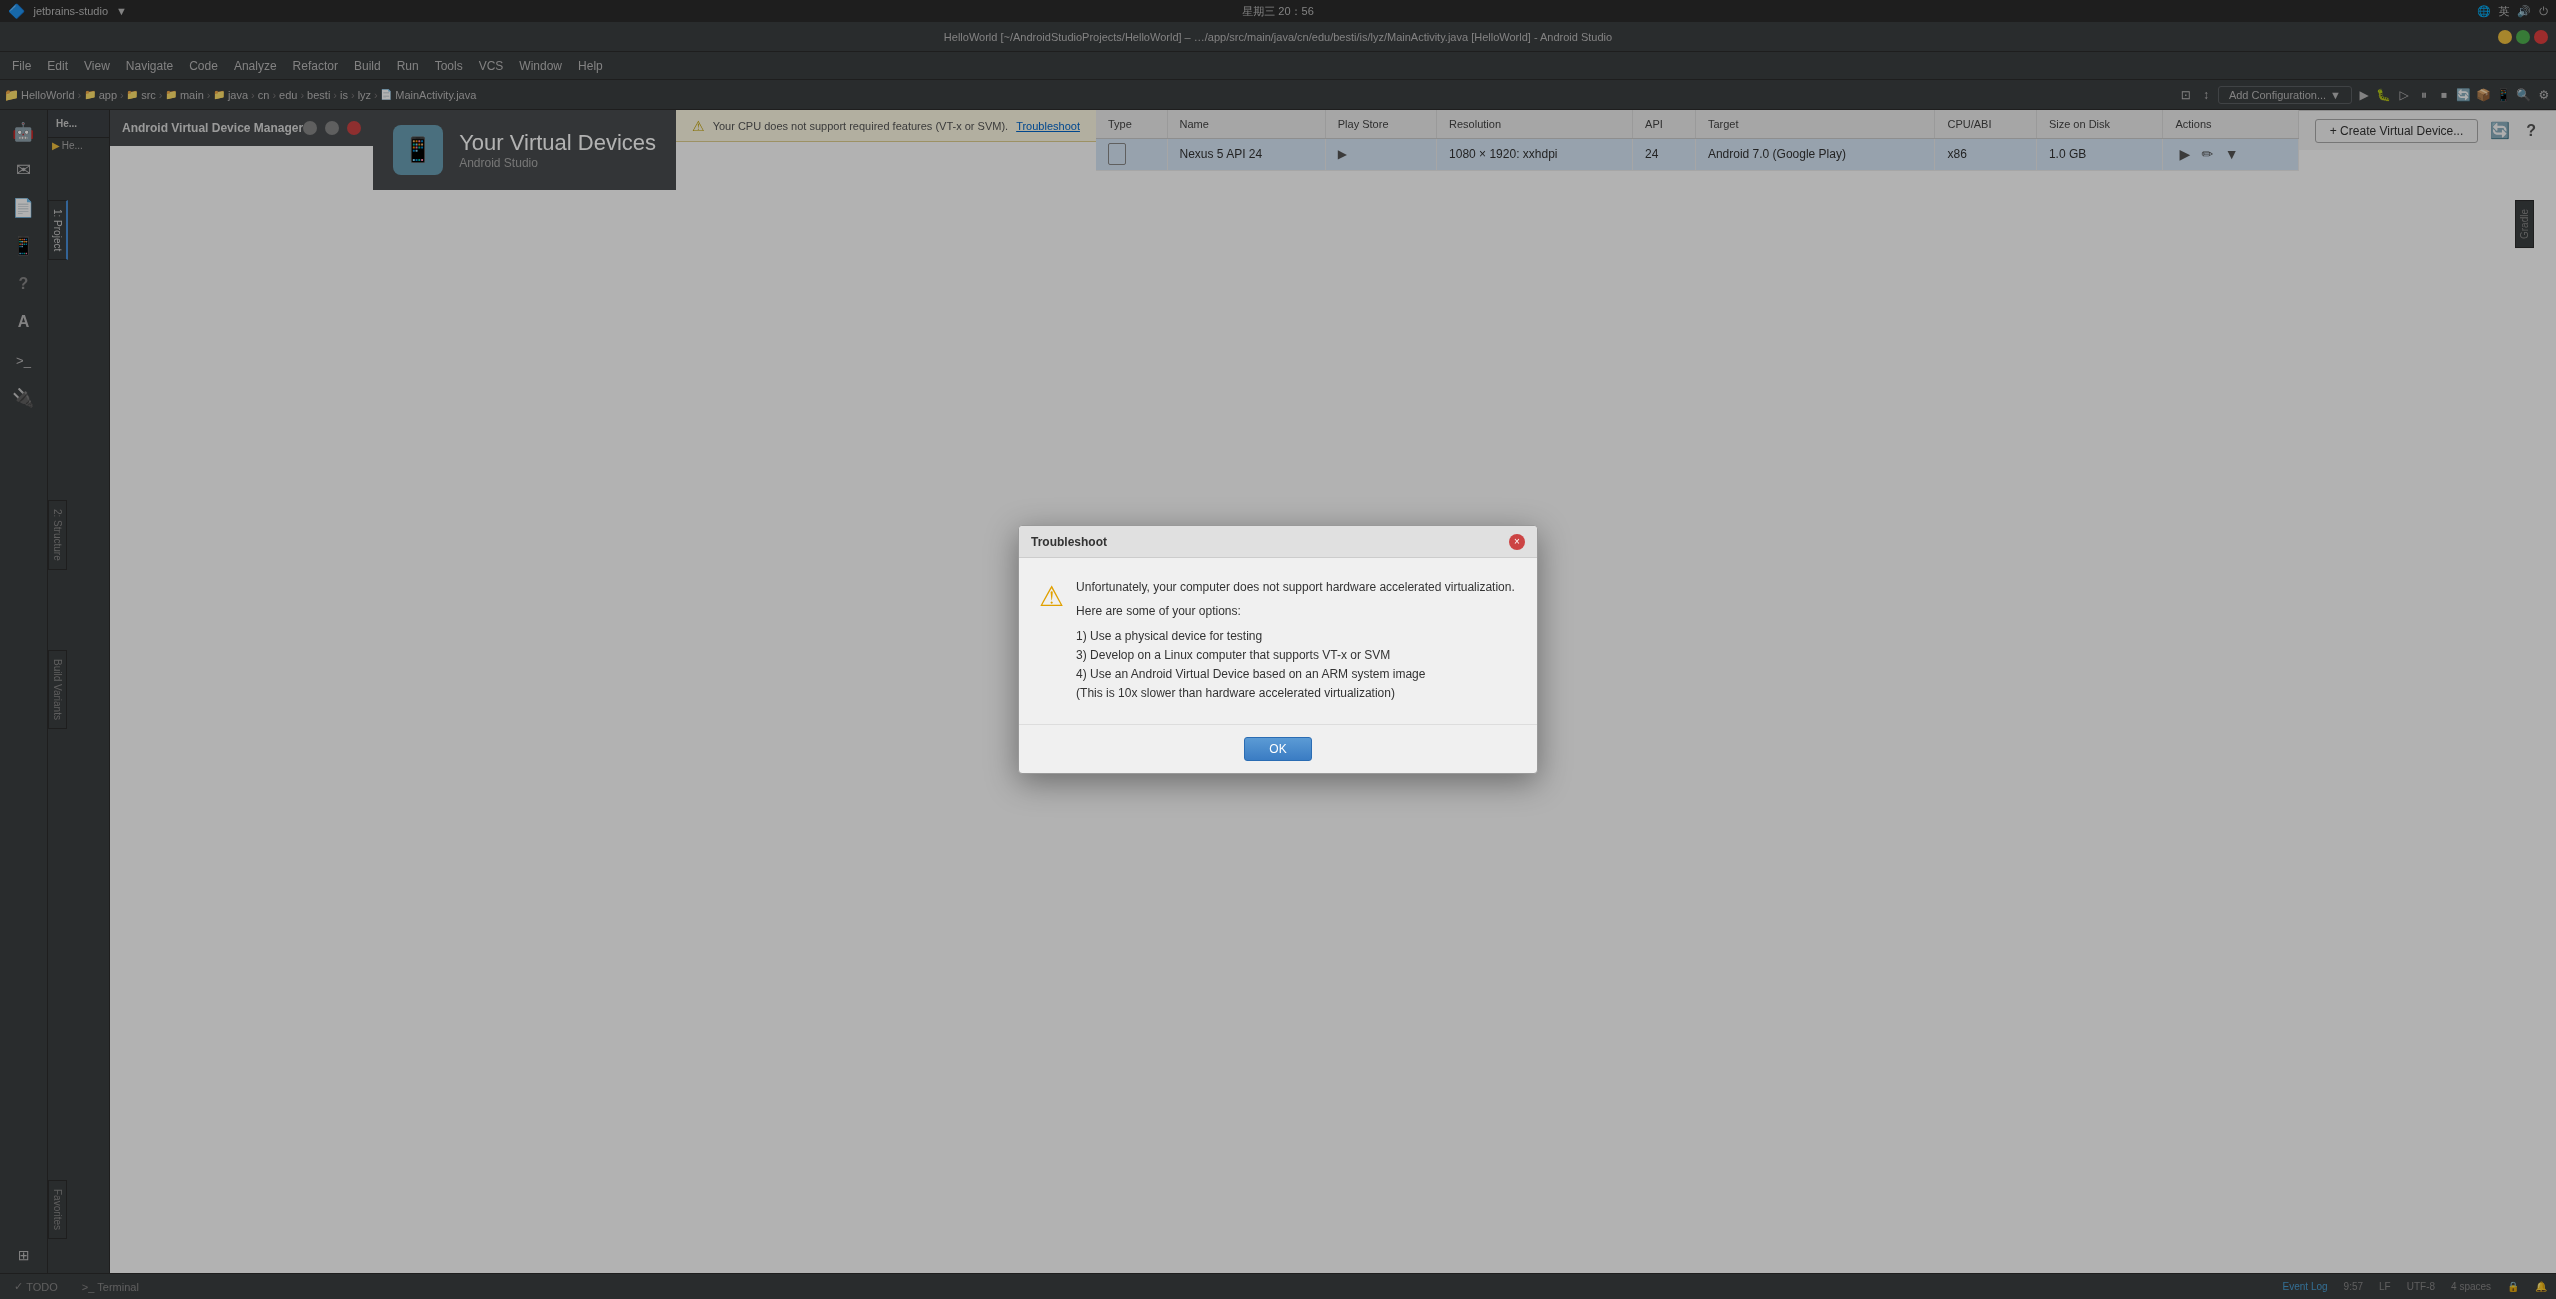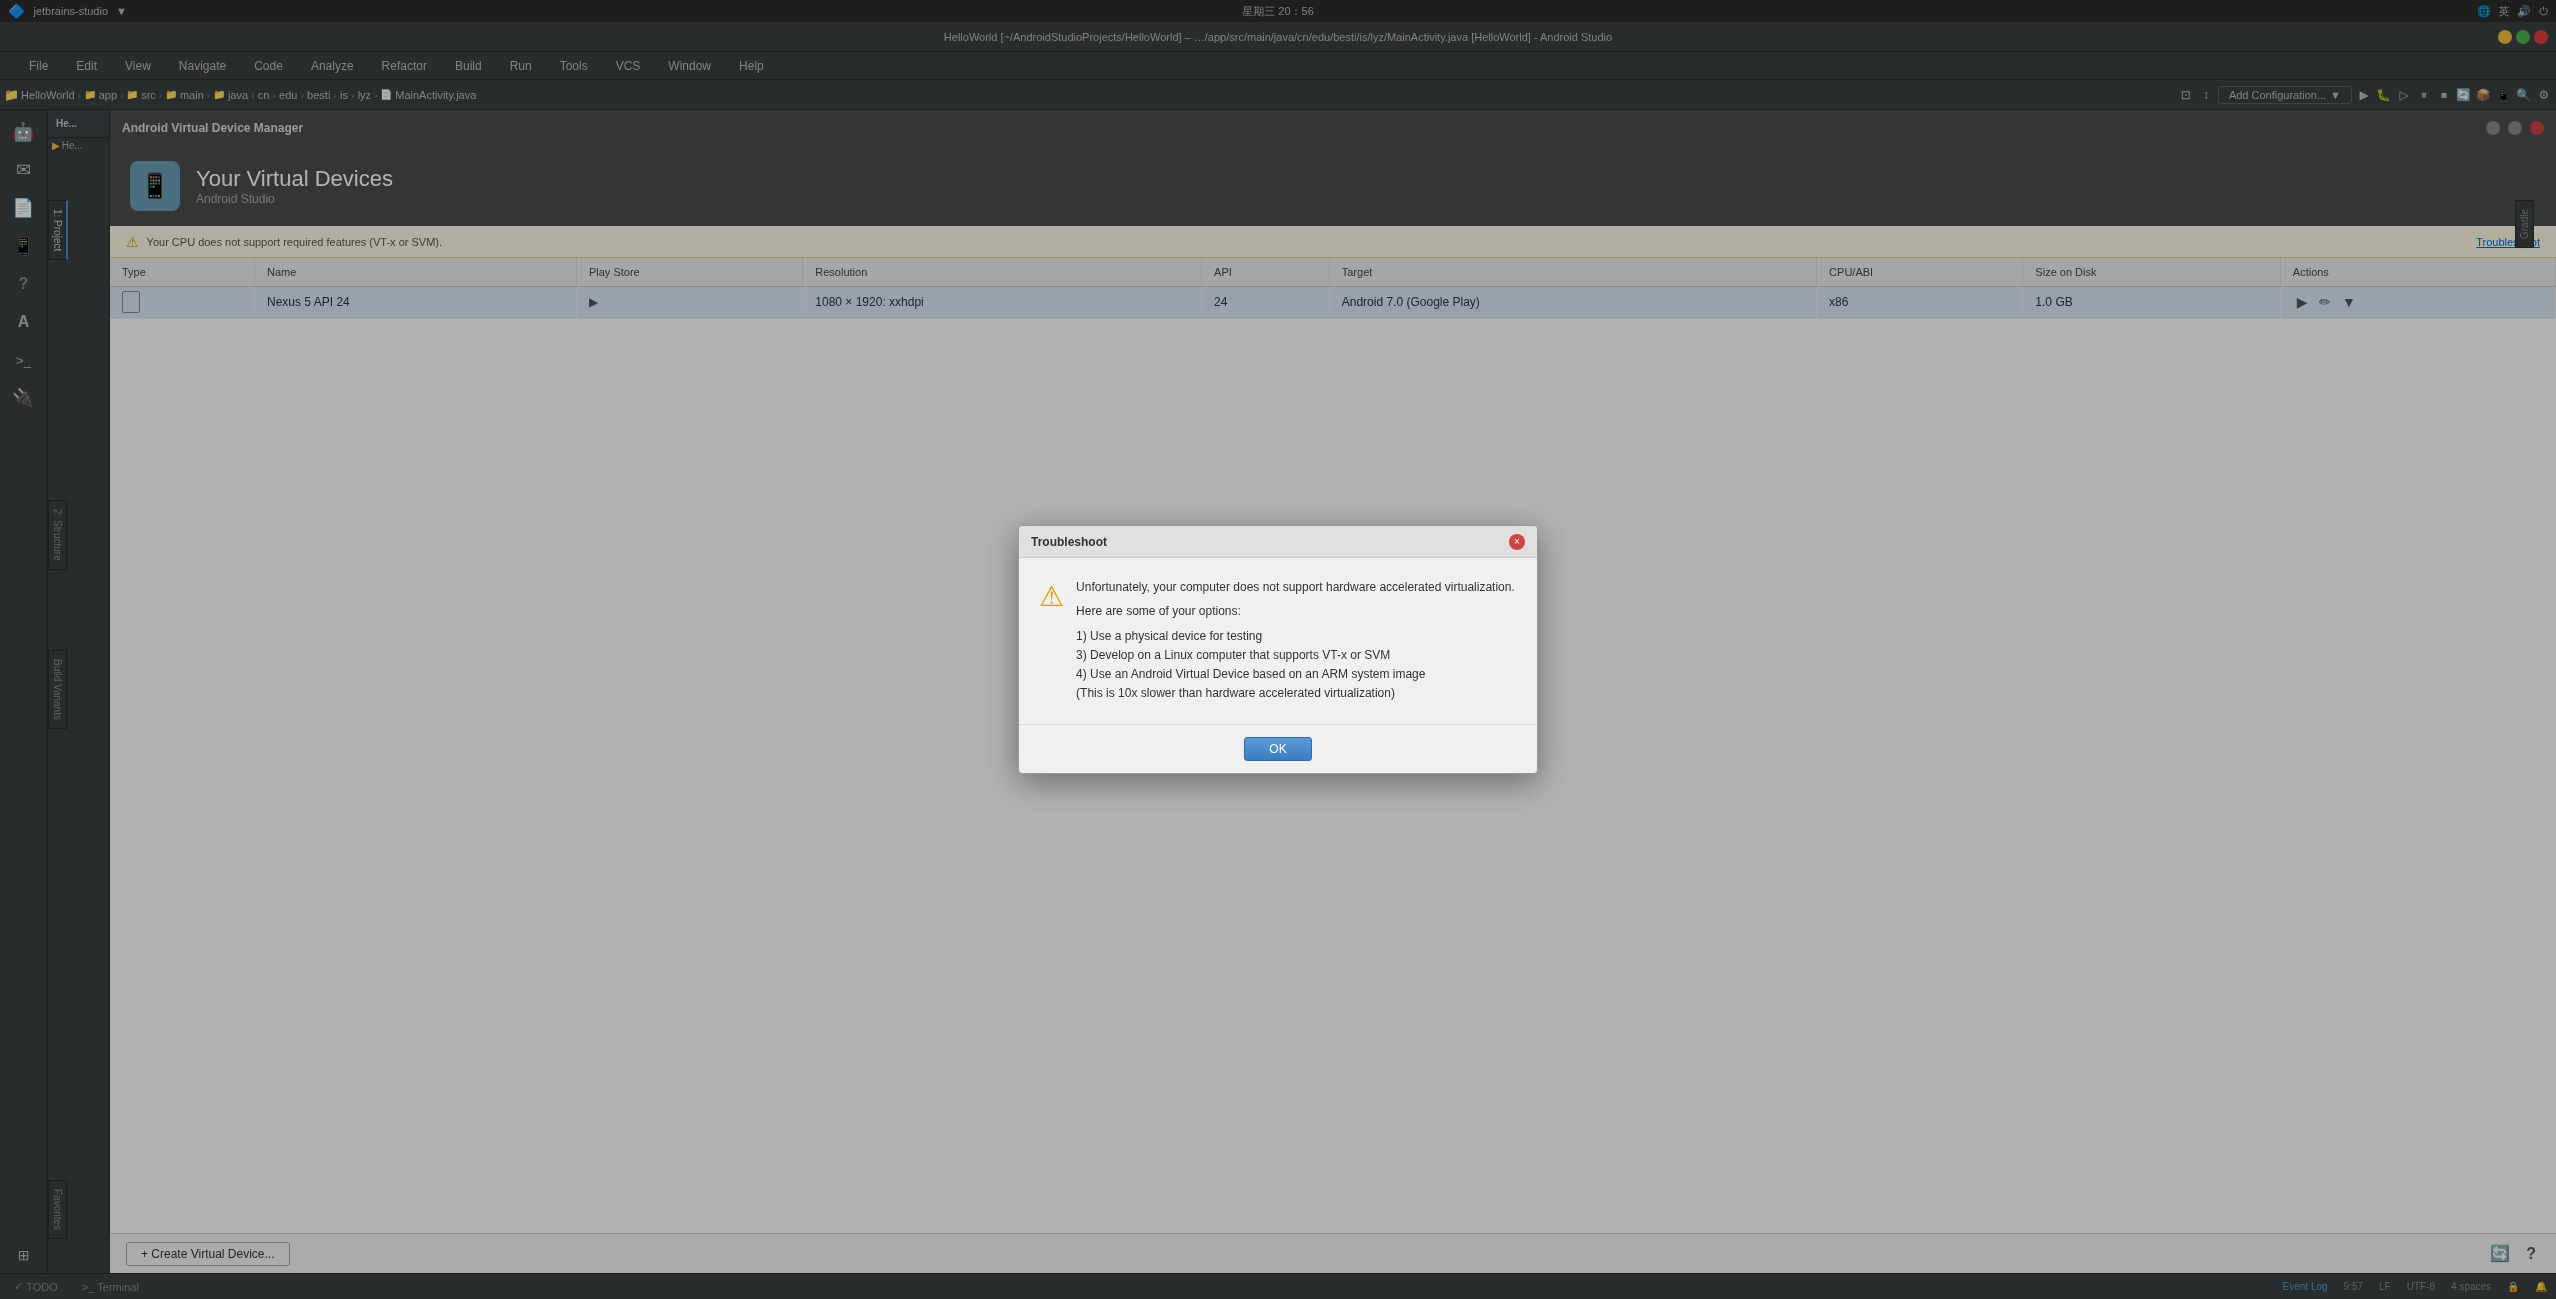--- a/index.html
+++ b/index.html
@@ -53,23 +53,23 @@
       border: none;
       cursor: pointer;
     }
 
     
     .menu-bar {
       height: 28px;
       background: #3c3f41;
       display: flex;
       align-items: center;
-      padding: 0 21px;
+      padding: 0 4px;
       border-bottom: 1px solid #2b2b2b;
-      gap: 12px;
+      gap: 0;
     }
     .menu-item {
       padding: 2px 8px;
       cursor: pointer;
       border-radius: 3px;
       font-size: 12px;
       color: #bbbbbb;
     }
 
     
@@ -138,21 +138,20 @@
       font-weight: bold;
       border-bottom: 1px solid #2b2b2b;
       gap: 4px;
     }
 
     
     .avd-window {
       flex: 1;
       background: #ffffff;
       display: flex;
-      flex-direction: column;
     }
     .avd-titlebar {
       height: 36px;
       background: #4a4d4f;
       display: flex;
       align-items: center;
       justify-content: space-between;
       padding: 0 12px;
       color: #dddddd;
       font-size: 12px;

